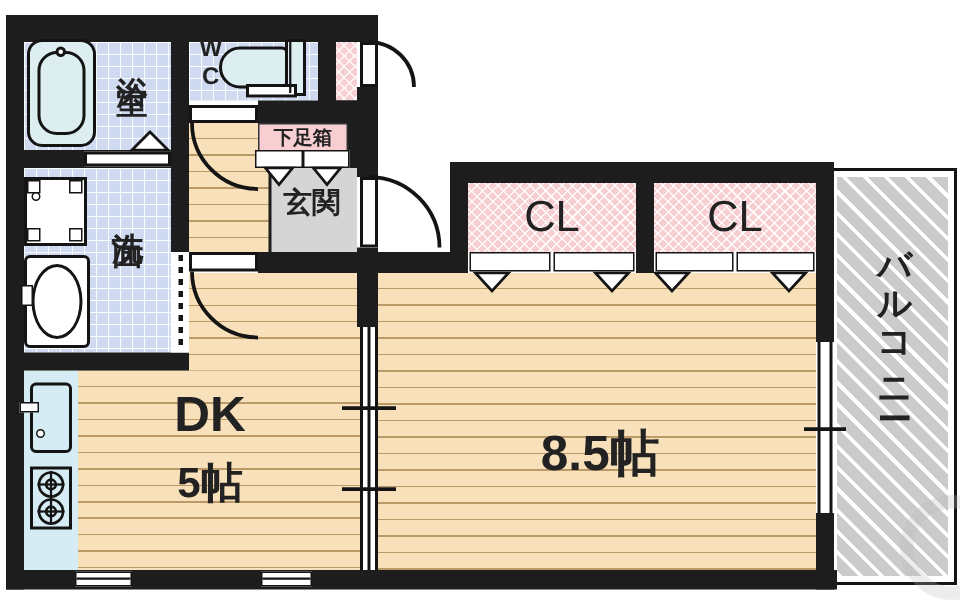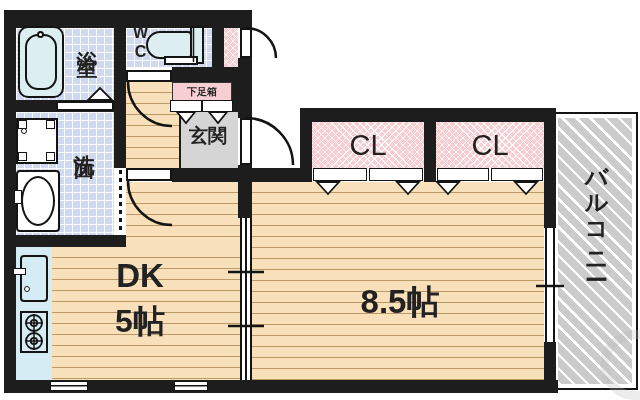--- a/index.html
+++ b/index.html
@@ -82,21 +82,21 @@
   <div class="abs" style="left:119px;top:170px;width:2.5px;height:63px;background:repeating-linear-gradient(180deg,#141414 0 4px,transparent 4px 8px);"></div>
 
   <div class="abs" style="left:240px;top:218px;width:12px;height:162px;background:#fff;border-left:2px solid #141414;border-right:2px solid #141414;"></div>
   <div class="abs" style="left:245px;top:218px;width:2px;height:162px;background:#141414;"></div>
 
   <div class="abs" style="left:545px;top:228px;width:10px;height:114px;background:#fff;border-left:2px solid #141414;border-right:2px solid #141414;"></div>
 
   <div class="abs" style="left:50px;top:381px;width:38px;height:10px;background:#fff;border:1.5px solid #141414;background-image:linear-gradient(#141414,#141414);background-size:100% 1.5px;background-position:center;background-repeat:no-repeat;"></div>
   <div class="abs" style="left:174px;top:381px;width:34px;height:10px;background:#fff;border:1.5px solid #141414;background-image:linear-gradient(#141414,#141414);background-size:100% 1.5px;background-position:center;background-repeat:no-repeat;"></div>
 
-  <div class="abs center" style="left:172px;top:82px;width:60px;height:19px;background:var(--c-pink,#f7ced2);border:1px solid #333;font-size:10px;font-weight:600;">下足箱</div>
+  <div class="abs center" style="left:172px;top:82px;width:60px;height:19px;background:var(--c-pink,#f7ced2);border:1px solid #333;font-size:13px;font-weight:600;">下足箱</div>
   <div class="abs panel" style="left:170px;top:100px;width:32px;height:12px;"></div>
   <div class="abs panel" style="left:202px;top:100px;width:31px;height:12px;"></div>
 
   <div class="abs panel" style="left:313px;top:168px;width:54px;height:13px;"></div>
   <div class="abs panel" style="left:369px;top:168px;width:54px;height:13px;"></div>
   <div class="abs panel" style="left:437px;top:168px;width:52px;height:13px;"></div>
   <div class="abs panel" style="left:491px;top:168px;width:52px;height:13px;"></div>
 
   <div class="abs fixture" style="left:18px;top:26px;width:46px;height:72px;border-radius:10px;border-width:2.5px;"></div>
   <div class="abs" style="left:25px;top:34px;width:32px;height:56px;border:2px solid #141414;border-radius:13px;"></div>
@@ -120,21 +120,21 @@
   <div class="abs" style="left:20px;top:255px;width:28px;height:47px;border:2px solid #141414;border-radius:4px;"></div>
   <div class="abs" style="left:13px;top:268px;width:13px;height:7px;border:1.5px solid #141414;background:#fff;"></div>
   <div class="abs" style="left:24px;top:286px;width:6px;height:6px;border:1.5px solid #141414;border-radius:50%;background:#fff;"></div>
   <div class="abs" style="left:20px;top:311px;width:28px;height:42px;border:2px solid #141414;"></div>
 
   <div class="abs label vtext" style="left:72px;top:34px;width:26px;height:66px;font-size:21px;letter-spacing:5px;">浴室</div>
   <div class="abs label vtext upright" style="left:128px;top:24px;width:20px;height:42px;font-size:16px;letter-spacing:2px;">WC</div>
   <div class="abs label vtext" style="left:69px;top:138px;width:26px;height:62px;font-size:21px;letter-spacing:5px;">洗面</div>
   <div class="abs label center" style="left:180px;top:124px;width:56px;height:24px;font-size:19px;">玄関</div>
   <div class="abs label center" style="left:52px;top:256px;width:176px;height:40px;font-size:33px;">DK</div>
-  <div class="abs label center" style="left:52px;top:302px;width:176px;height:40px;font-size:32px;">5帖</div>
+  <div class="abs label center" style="left:52px;top:302px;width:176px;height:40px;font-size:28px;">5帖</div>
   <div class="abs label center" style="left:300px;top:281px;width:200px;height:42px;font-size:33px;">8.5帖</div>
   <div class="abs label center" style="left:312px;top:122px;width:112px;height:46px;font-size:29px;font-weight:500;">CL</div>
   <div class="abs label center" style="left:436px;top:122px;width:108px;height:46px;font-size:29px;font-weight:500;">CL</div>
   <div class="abs label vtext" style="left:581px;top:150px;width:28px;height:240px;font-size:23px;letter-spacing:3px;font-weight:600;">バルコニー</div>
 
   <svg class="overlay" width="640" height="400" viewBox="0 0 640 400">
 
     <path d="M 246 28 A 30 30 0 0 1 276 58" fill="none" stroke="#141414" stroke-width="2.5"></path>
     <path d="M 246 118 A 47 47 0 0 1 293 165" fill="none" stroke="#141414" stroke-width="2.5"></path>
     <path d="M 128 82 A 44 44 0 0 0 172 126" fill="none" stroke="#141414" stroke-width="2.5"></path>

